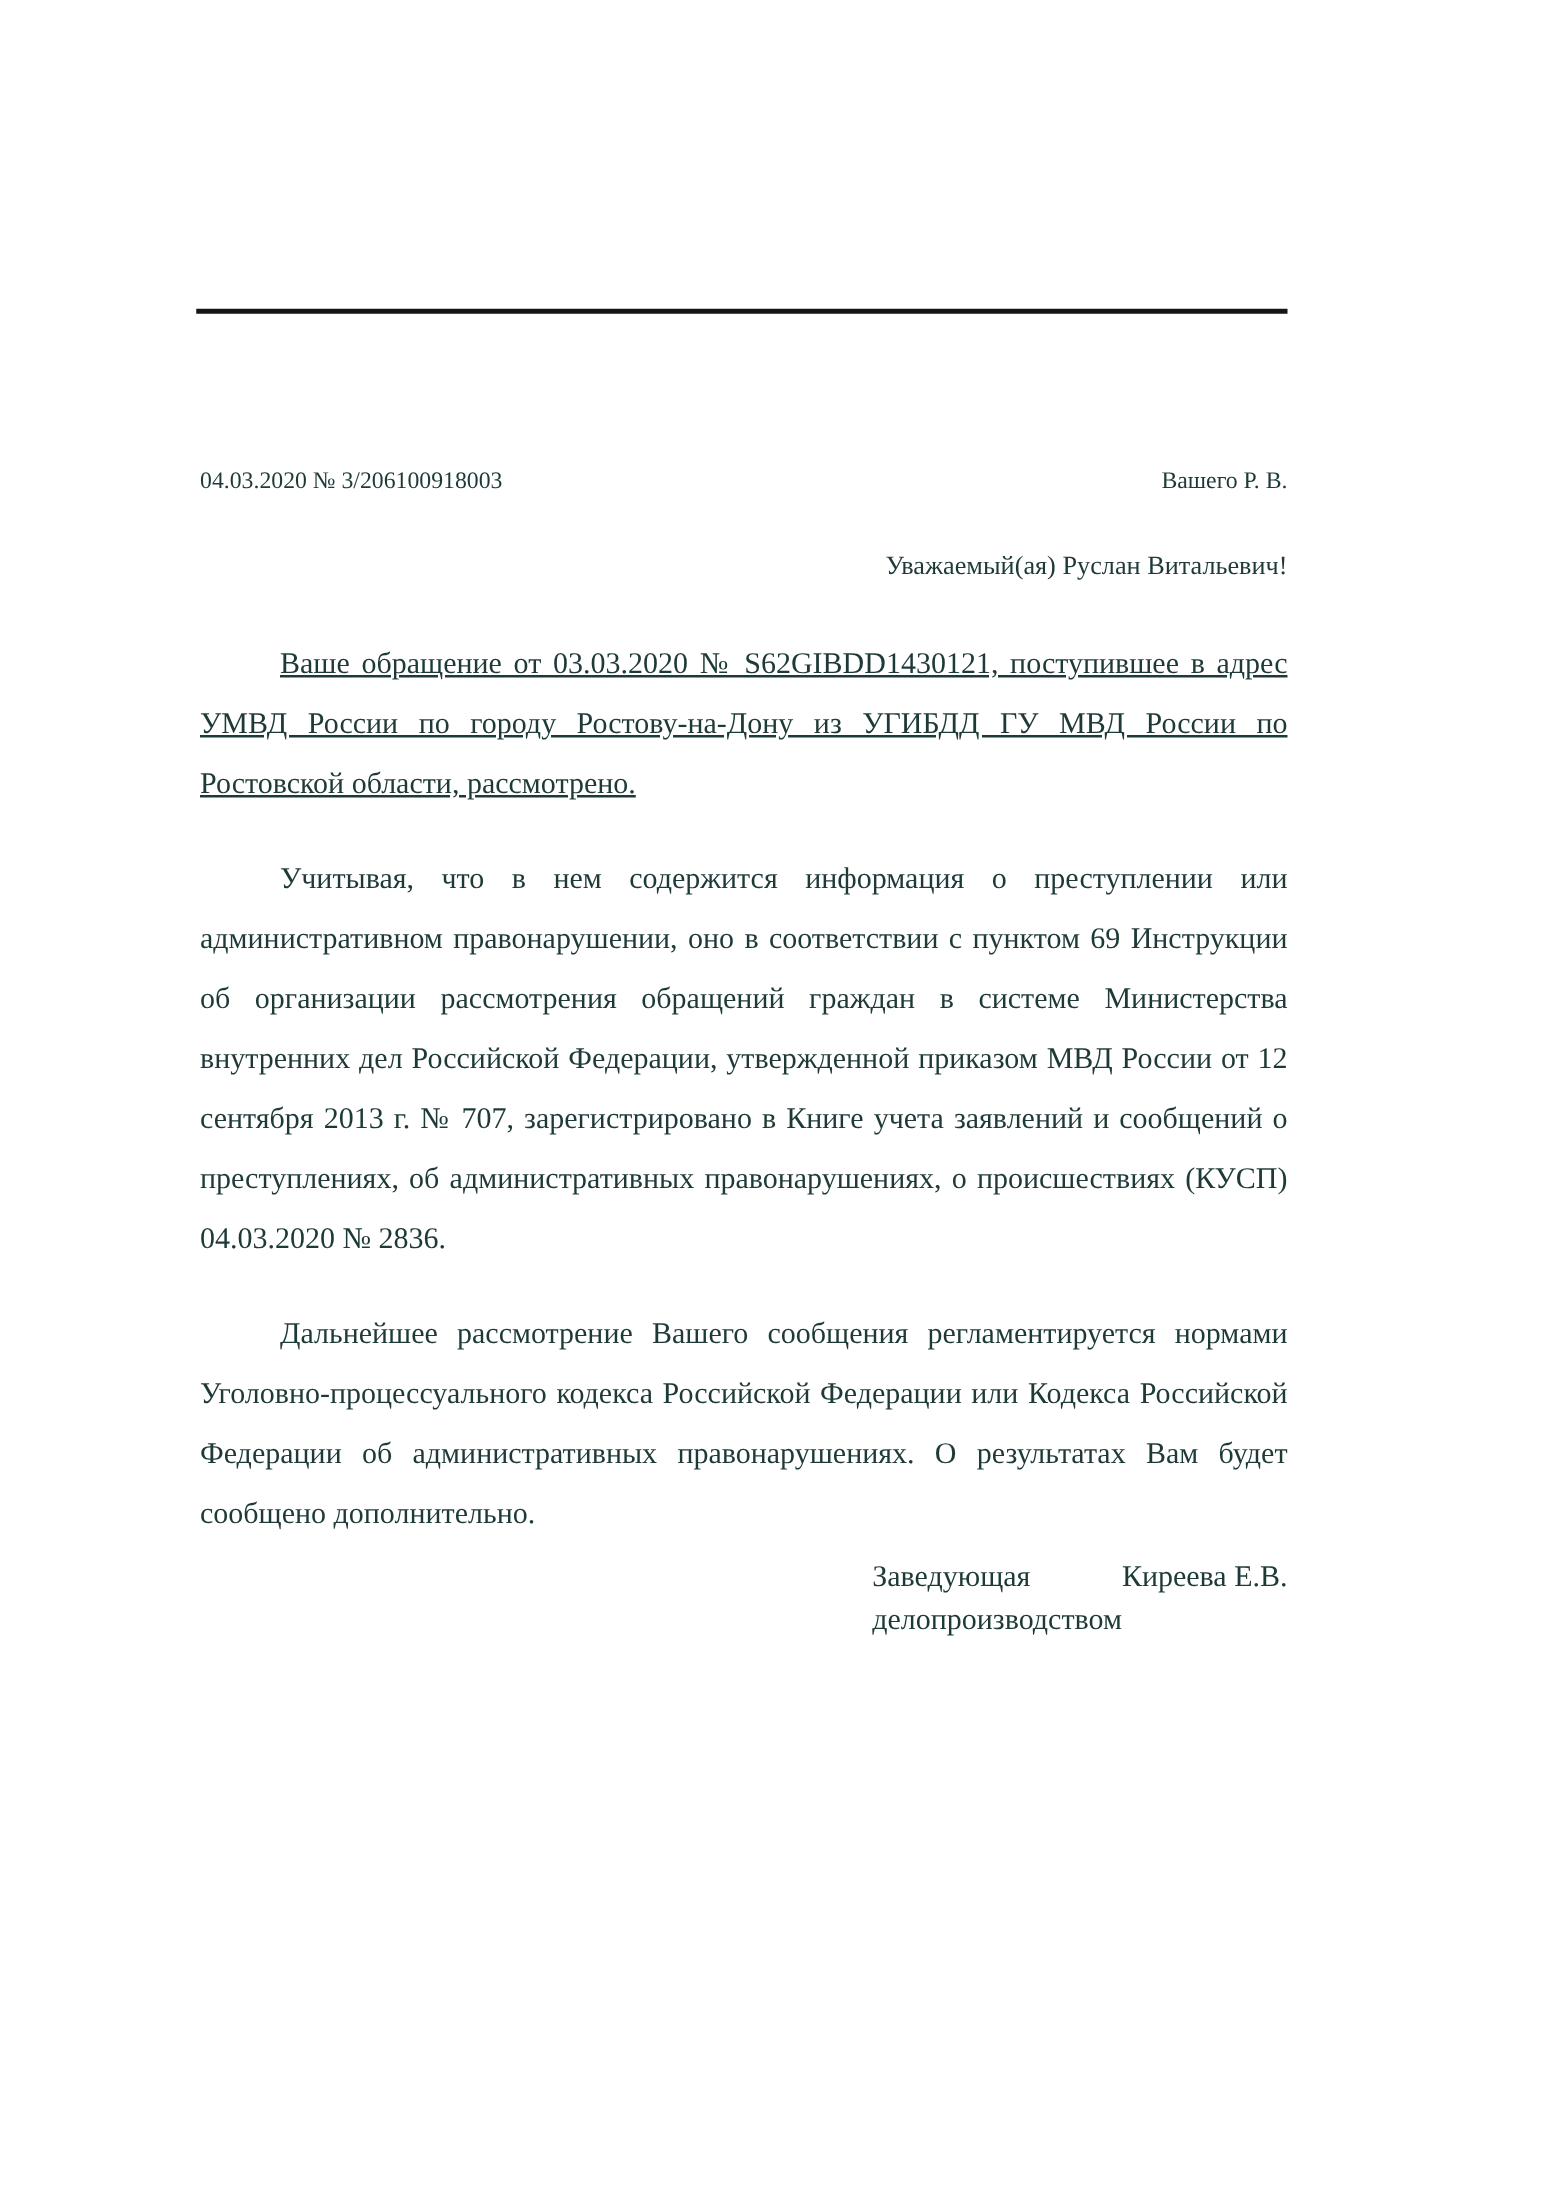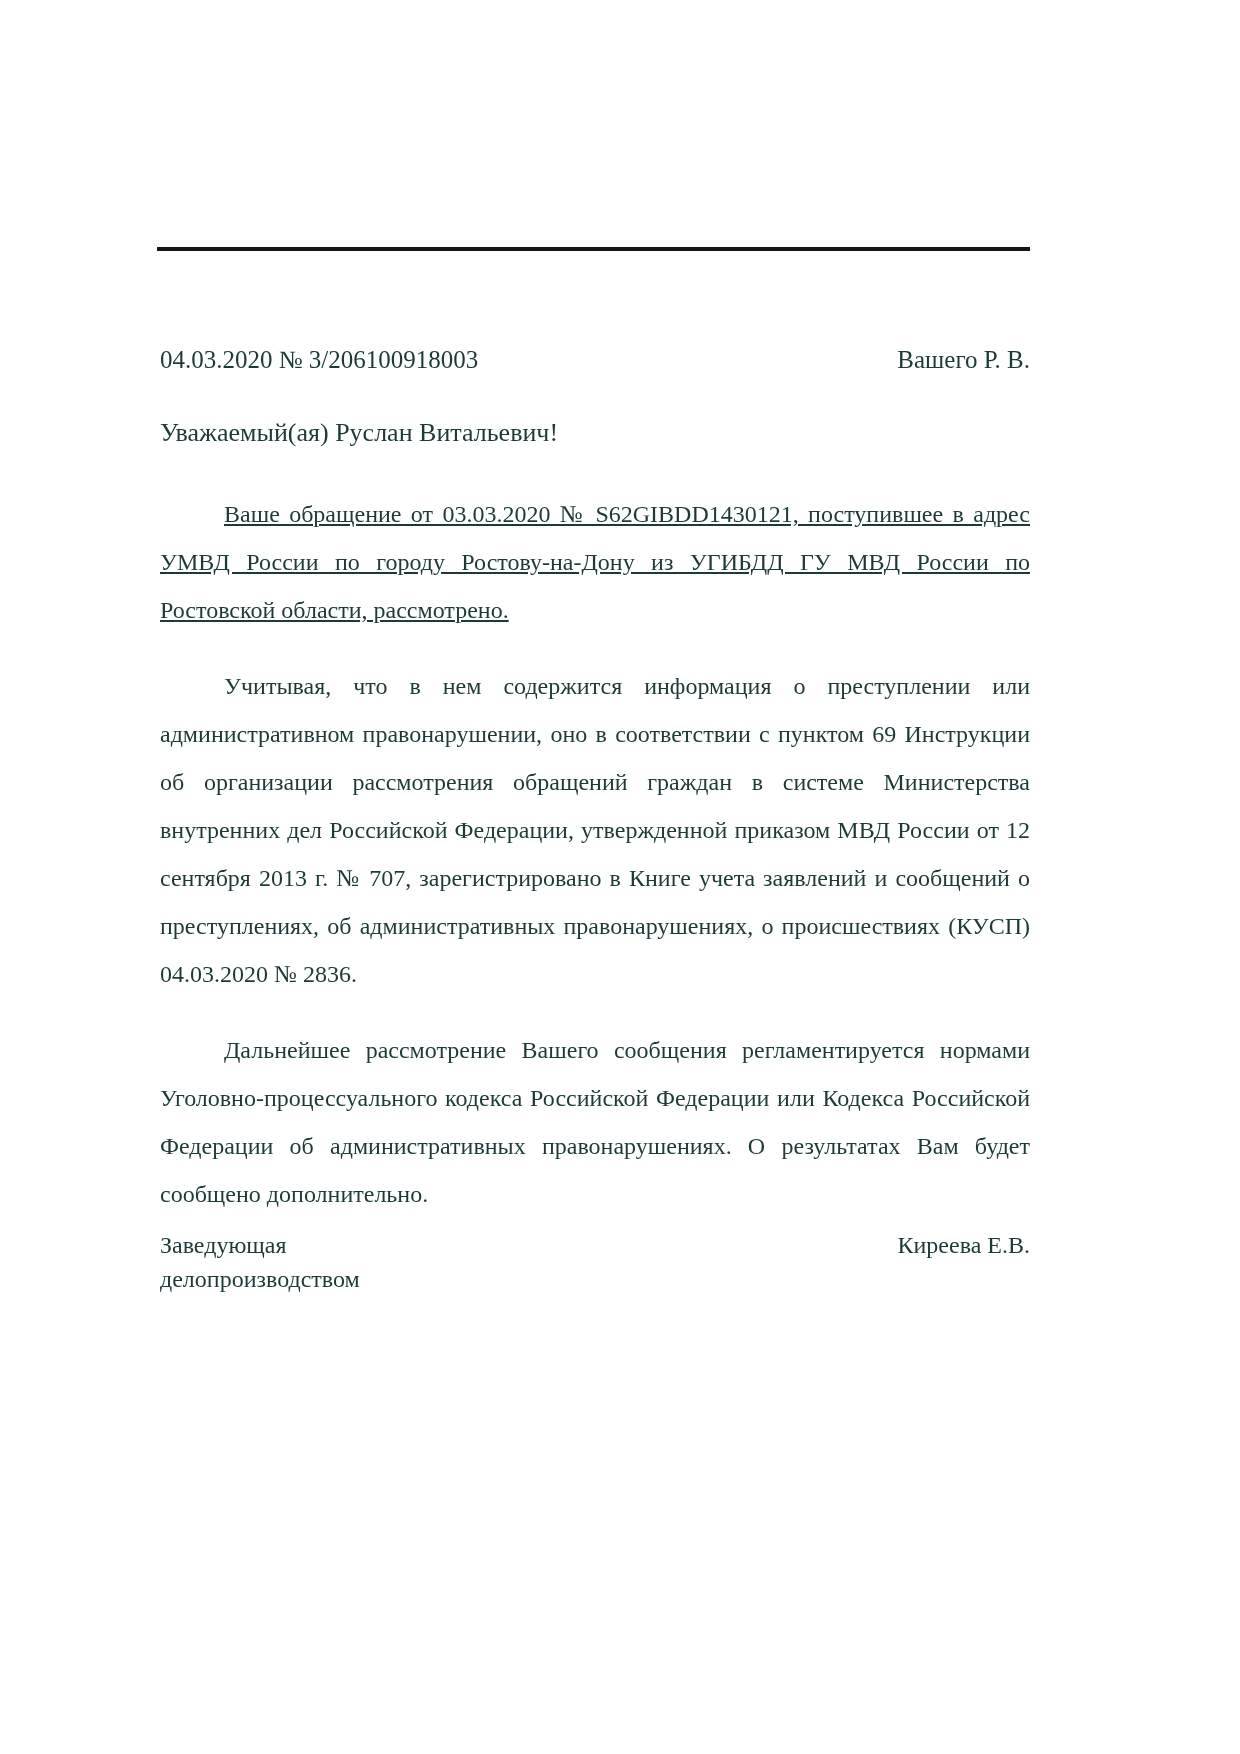--- a/index.html
+++ b/index.html
@@ -27,47 +27,48 @@
     position: absolute;
     left: 160px;
     top: 346px;
     width: 870px;
     font-size: 24px;
   }
   .ref-row {
     display: flex;
     justify-content: space-between;
     align-items: baseline;
-    font-size: 25px;
+    font-size: 19px;
+    margin-top: 28px;
   }
   .email-row {
     text-align: right;
     margin-top: 44px;
     font-size: 25px;
   }
   .salutation {
-    text-align: left;
+    text-align: right;
     margin-top: 44px;
-    font-size: 26px;
+    font-size: 21px;
   }
   p.body-para {
     margin: 0;
     margin-top: 28px;
     text-align: justify;
     text-indent: 64px;
     line-height: 48px;
     font-size: 24px;
   }
   p.body-para:first-of-type {
     margin-top: 42px;
     text-decoration: underline;
   }
   .sig-row {
     display: flex;
-    justify-content: space-between;
+    justify-content: flex-end;
     align-items: flex-start;
     margin-top: 10px;
     font-size: 24px;
     line-height: 34px;
   }
   .sig-left div {
     white-space: nowrap;
   }
   .sig-right {
     white-space: nowrap;

